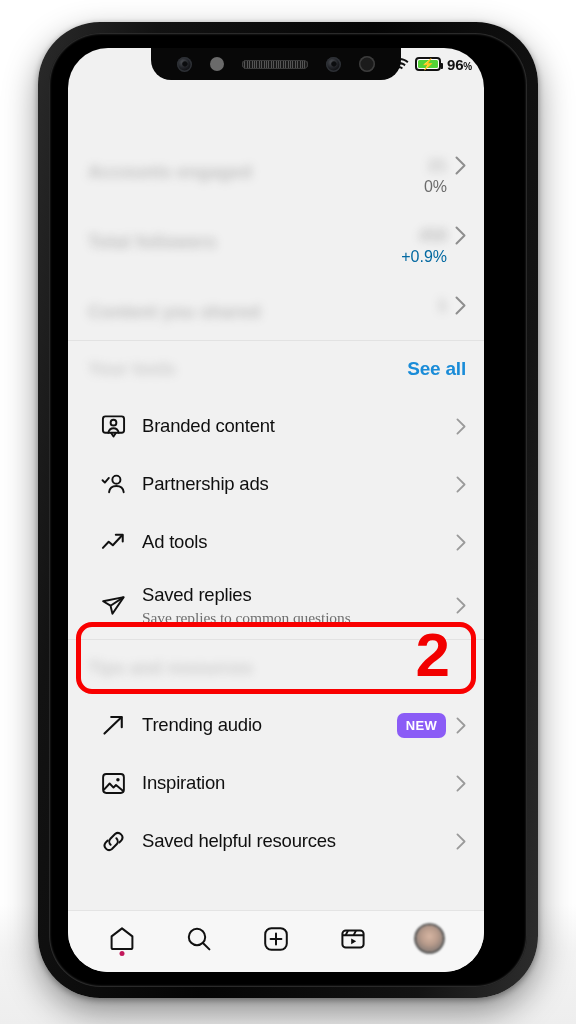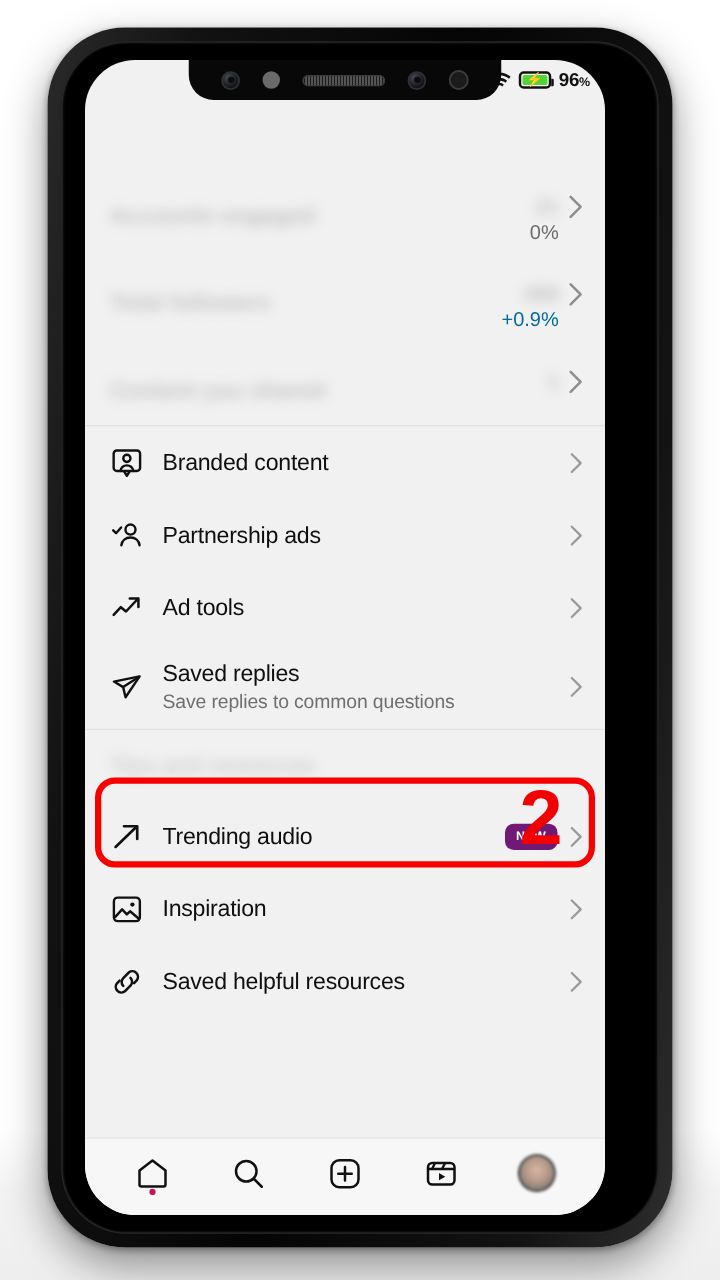--- a/index.html
+++ b/index.html
@@ -196,36 +196,36 @@
   }
   #see-all{
     font-size:19px; font-weight:700; color:#1a8cd8; cursor:pointer;
     letter-spacing:-.2px;
   }
 
   .list-row{
     position:relative;
     min-height:58px;
     display:flex; align-items:center;
-    padding:0 18px 0 20px;
+    padding:0 18px 0 32px;
     gap:16px;
     cursor:pointer;
   }
   .row-icon{ width:26px; display:flex; align-items:center; justify-content:center; flex:0 0 26px; }
   .row-text{ flex:1; min-width:0; }
   .row-label{
     font-size:18.5px; color:#0f0f0f; letter-spacing:-.2px; line-height:1.25;
   }
   .row-sub{
-    font-size:15.5px; color:#6f6f6f; margin-top:2px; letter-spacing:-.1px;
+    font-size:15.5px; color:#6f6f6f; margin-top:2px; letter-spacing:-.1px;font-family:Liberation Serif, serif;
   }
   .row-right{ display:flex; align-items:center; gap:10px; }
   .badge-new{
-    background:#701a75; color:#fff;
-    font-size:10px; font-weight:700; letter-spacing:.3px;
+    background:#8b5cf6; color:#fff;
+    font-size:13px; font-weight:700; letter-spacing:.3px;
     padding:5px 9px; border-radius:7px;
   }
 
   
   #highlight-box{
     position:absolute;
     left:8px; top:474px; width:400px; height:72px;
     border:5px solid #f90000;
     border-radius:16px;
     pointer-events:none;
@@ -350,20 +350,24 @@
             <span class="chev">
               <svg width="11" height="19" viewBox="0 0 11 19">
                   <path d="M1.5 1.5l8 8-8 8" fill="none" stroke="#8e8e8e" stroke-width="2" stroke-linecap="round" stroke-linejoin="round"></path>
                 </svg>
             </span>
           </div>
         </div>
 
         <div class="section-divider"></div>
 
+        <div class="section-head">
+          <div class="section-title">Your tools</div>
+          <div id="see-all">See all</div>
+        </div>
 
         <div class="list-row">
           <span class="row-icon">
             <svg width="25" height="25" viewBox="0 0 26 26">
               <rect x="2" y="2.5" width="22" height="17" rx="2.6" fill="none" stroke="#111" stroke-width="2"></rect>
               <circle cx="13" cy="9" r="3" fill="none" stroke="#111" stroke-width="2"></circle>
               <path d="M7.6 19.5c.7-3 2.8-4.6 5.4-4.6s4.7 1.6 5.4 4.6" fill="none" stroke="#111" stroke-width="2" stroke-linecap="round"></path>
               <path d="M10.4 19.5l2.6 4 2.6-4" fill="none" stroke="#111" stroke-width="2" stroke-linejoin="round"></path>
             </svg>
           </span>

